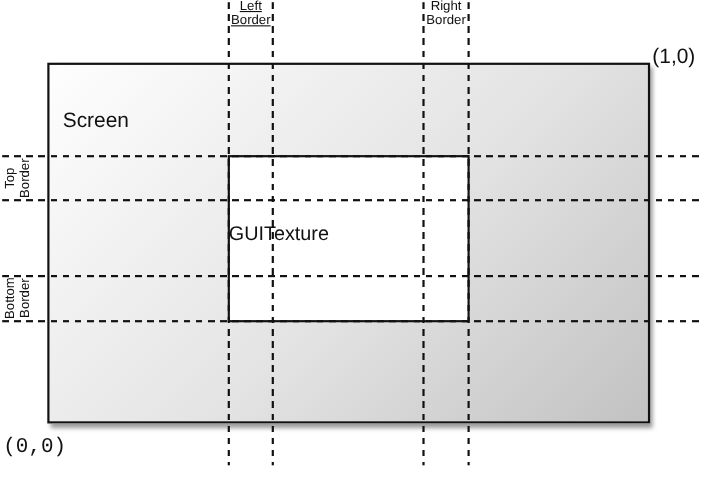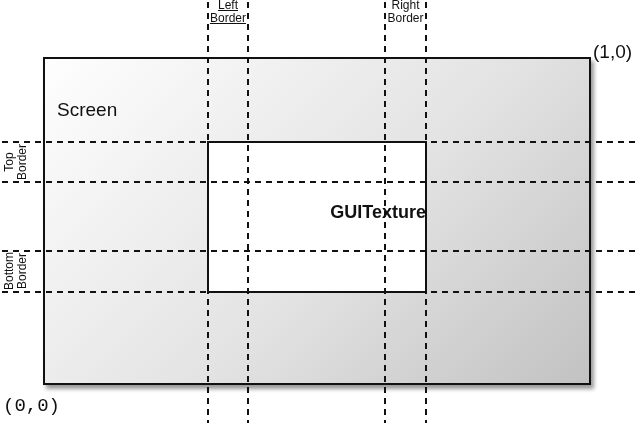--- a/index.html
+++ b/index.html
@@ -73,23 +73,22 @@
   
   .label { position: absolute; z-index: 4; white-space: pre; }
   .screen-label {
     left: 57px; top: 63px;
     font-size: 19px;
     margin-top: 36px;
   }
   .texture-label {
     left: 208px; top: 202px;
     width: 218px;
-    text-align: right;
+    text-align: left;
     font-size: 18px;
-    font-weight: bold;
   }
   .corner-label { font-size: 19px; }
   .corner-top-right  { left: 593px; top: 41px; }
   .corner-bottom-left { left: 3px; top: 395px; font-family: Liberation Mono, monospace; }
 
   .pair-label {
     font-size: 12px;
     line-height: 13px;
     text-align: center;
     white-space: nowrap;

